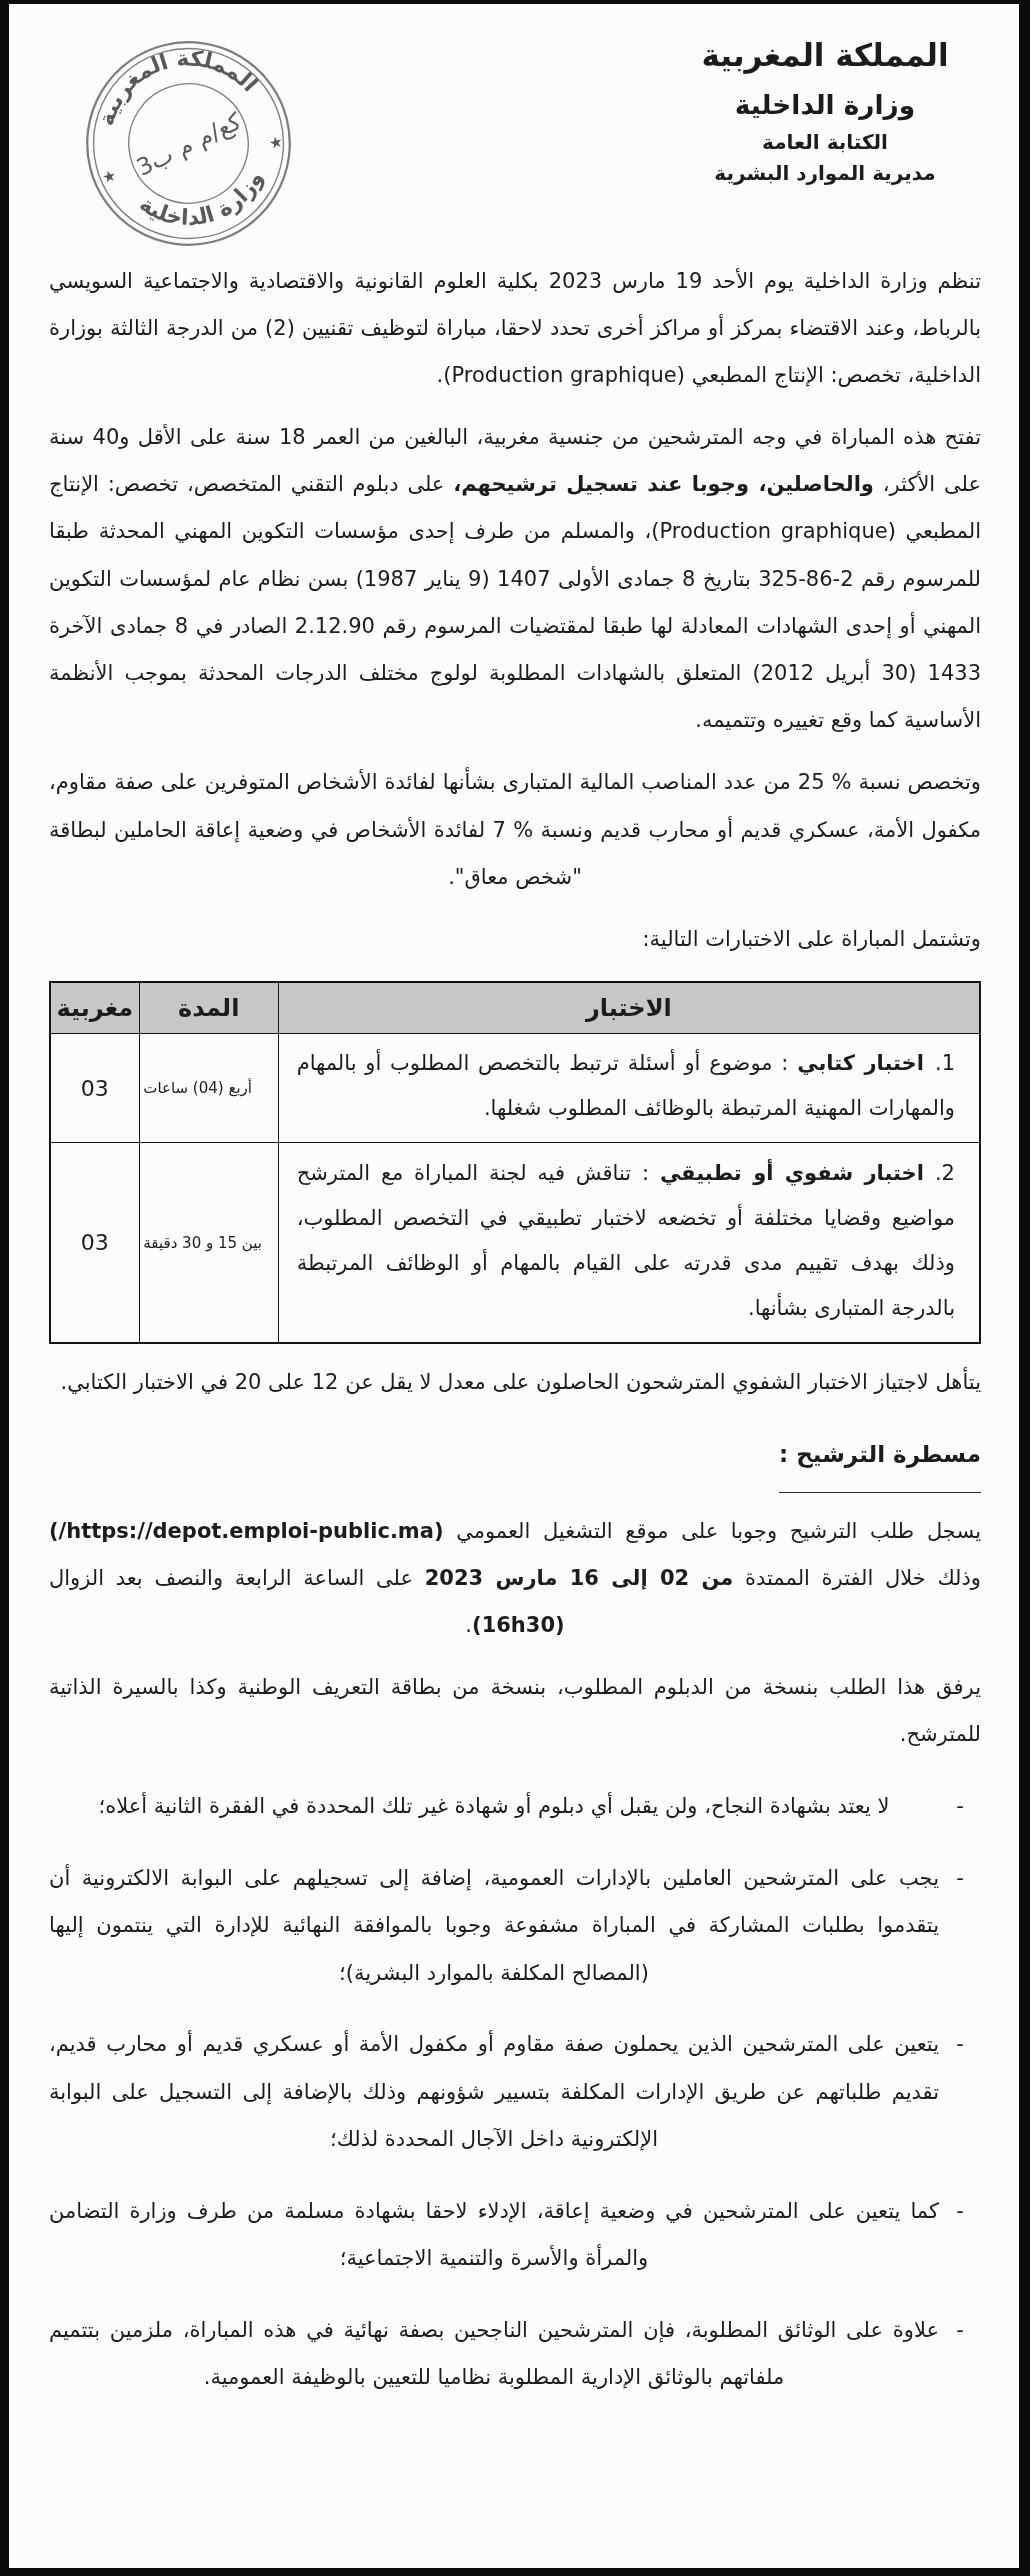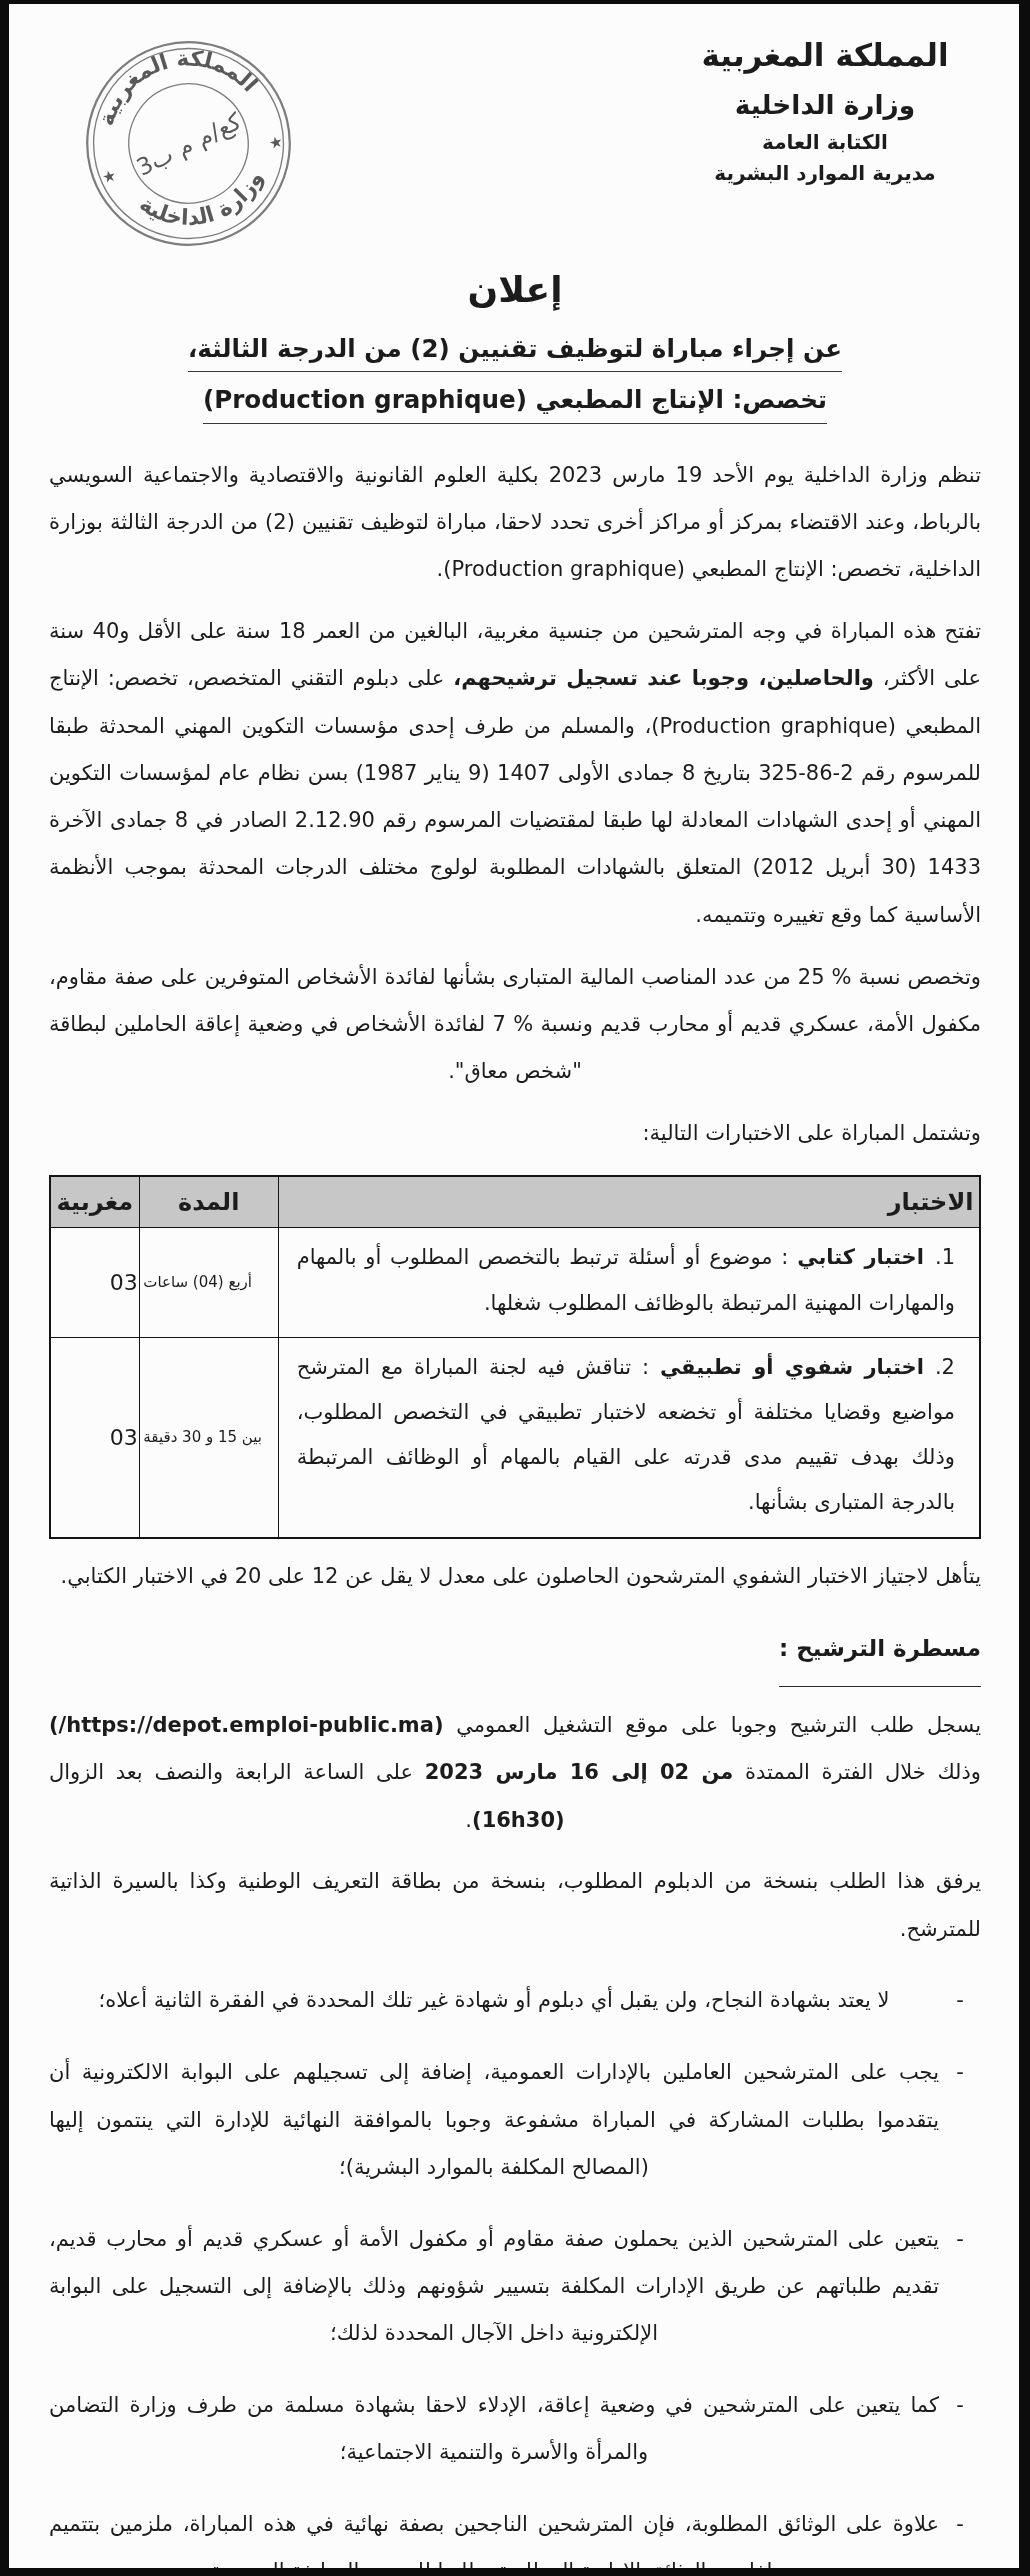--- a/index.html
+++ b/index.html
@@ -34,22 +34,22 @@
   .p{font-size:21px;line-height:2.25;text-align:justify;margin:14.6px 0 0 0;}
   .centerlast{text-align-last:center;}
   .p b, .bt b{font-weight:bold;}
   
   table.exams{width:100%;border-collapse:collapse;margin-top:18px;border:2.7px solid #141414;}
   table.exams th{background:#c7c7c7;border:1.8px solid #141414;font-size:24px;
                  font-weight:bold;padding:11px 5.5px;}
   table.exams td{border:1.8px solid #141414;vertical-align:middle;}
   td.exam{padding:7.3px 24px 11px 18px;font-size:21px;line-height:2.15;text-align:justify;}
   td.mid{text-align:left;font-size:15px;line-height:2.0;padding:5.5px 3.6px;}
-  td.coef{text-align:right;font-size:22px;margin-left:10px;}
-  th.cexam{width:76%;text-align:right;} th.cdur{width:15%;} th.ccoef{width:9%;}
+  td.coef{text-align:center;font-size:22px;margin-left:10px;}
+  th.cexam{width:76%;} th.cdur{width:15%;} th.ccoef{width:9%;}
   .num{margin-left:11px;}
   .examtitle{font-weight:bold;
              text-decoration-thickness:1.4px;text-decoration-color:#8f8f8f;
              text-underline-offset:6.4px;}
   
   .sechead-wrap{margin-top:35px;}
   .sechead{display:inline-block;font-size:23px;font-weight:bold;
            border-bottom:1.8px solid #2a2a2a;padding-bottom:25px;}
   .bullet{display:flex;margin-top:24.6px;font-size:21px;line-height:2.25;}
   .dash{flex:0 0 42px;text-align:center;}
@@ -77,25 +77,20 @@
         </svg>
       </div>
       <div class="hdr">
         <div class="h1">المملكة المغربية</div>
         <div class="h2">وزارة الداخلية</div>
         <div class="h3">الكتابة العامة</div>
         <div class="h4">مديرية الموارد البشرية</div>
       </div>
     </div>
 
-    <div class="titleblock">
-      <div class="t1">إعلان</div>
-      <div><span class="tline">عن إجراء مباراة لتوظيف تقنيين (2) من الدرجة الثالثة،</span></div>
-      <div><span class="tline">تخصص: الإنتاج المطبعي (Production graphique)</span></div>
-    </div>
 
     <p class="p">تنظم وزارة الداخلية يوم الأحد 19 مارس 2023 بكلية العلوم القانونية والاقتصادية والاجتماعية السويسي بالرباط، وعند الاقتضاء بمركز أو مراكز أخرى تحدد لاحقا، مباراة لتوظيف تقنيين (2) من الدرجة الثالثة بوزارة الداخلية، تخصص: الإنتاج المطبعي (Production graphique).</p>
 
     <p class="p"><span>تفتح هذه المباراة في وجه المترشحين من جنسية مغربية، البالغين من العمر 18 سنة على الأقل و40 سنة على الأكثر، </span><b>والحاصلين، وجوبا عند تسجيل ترشيحهم،</b><span> على دبلوم التقني المتخصص، تخصص: الإنتاج المطبعي (Production graphique)، والمسلم من طرف إحدى مؤسسات التكوين المهني المحدثة طبقا للمرسوم رقم 2-86-325 بتاريخ 8 جمادى الأولى 1407 (9 يناير 1987) بسن نظام عام لمؤسسات التكوين المهني أو إحدى الشهادات المعادلة لها طبقا لمقتضيات المرسوم رقم 2.12.90 الصادر في 8 جمادى الآخرة 1433 (30 أبريل 2012) المتعلق بالشهادات المطلوبة لولوج مختلف الدرجات المحدثة بموجب الأنظمة الأساسية كما وقع تغييره وتتميمه.</span></p>
 
     <p class="p centerlast">وتخصص نسبة % 25 من عدد المناصب المالية المتبارى بشأنها لفائدة الأشخاص المتوفرين على صفة مقاوم، مكفول الأمة، عسكري قديم أو محارب قديم ونسبة % 7 لفائدة الأشخاص في وضعية إعاقة الحاملين لبطاقة "شخص معاق".</p>
 
     <p class="p">وتشتمل المباراة على الاختبارات التالية:</p>
 
     <table class="exams">

